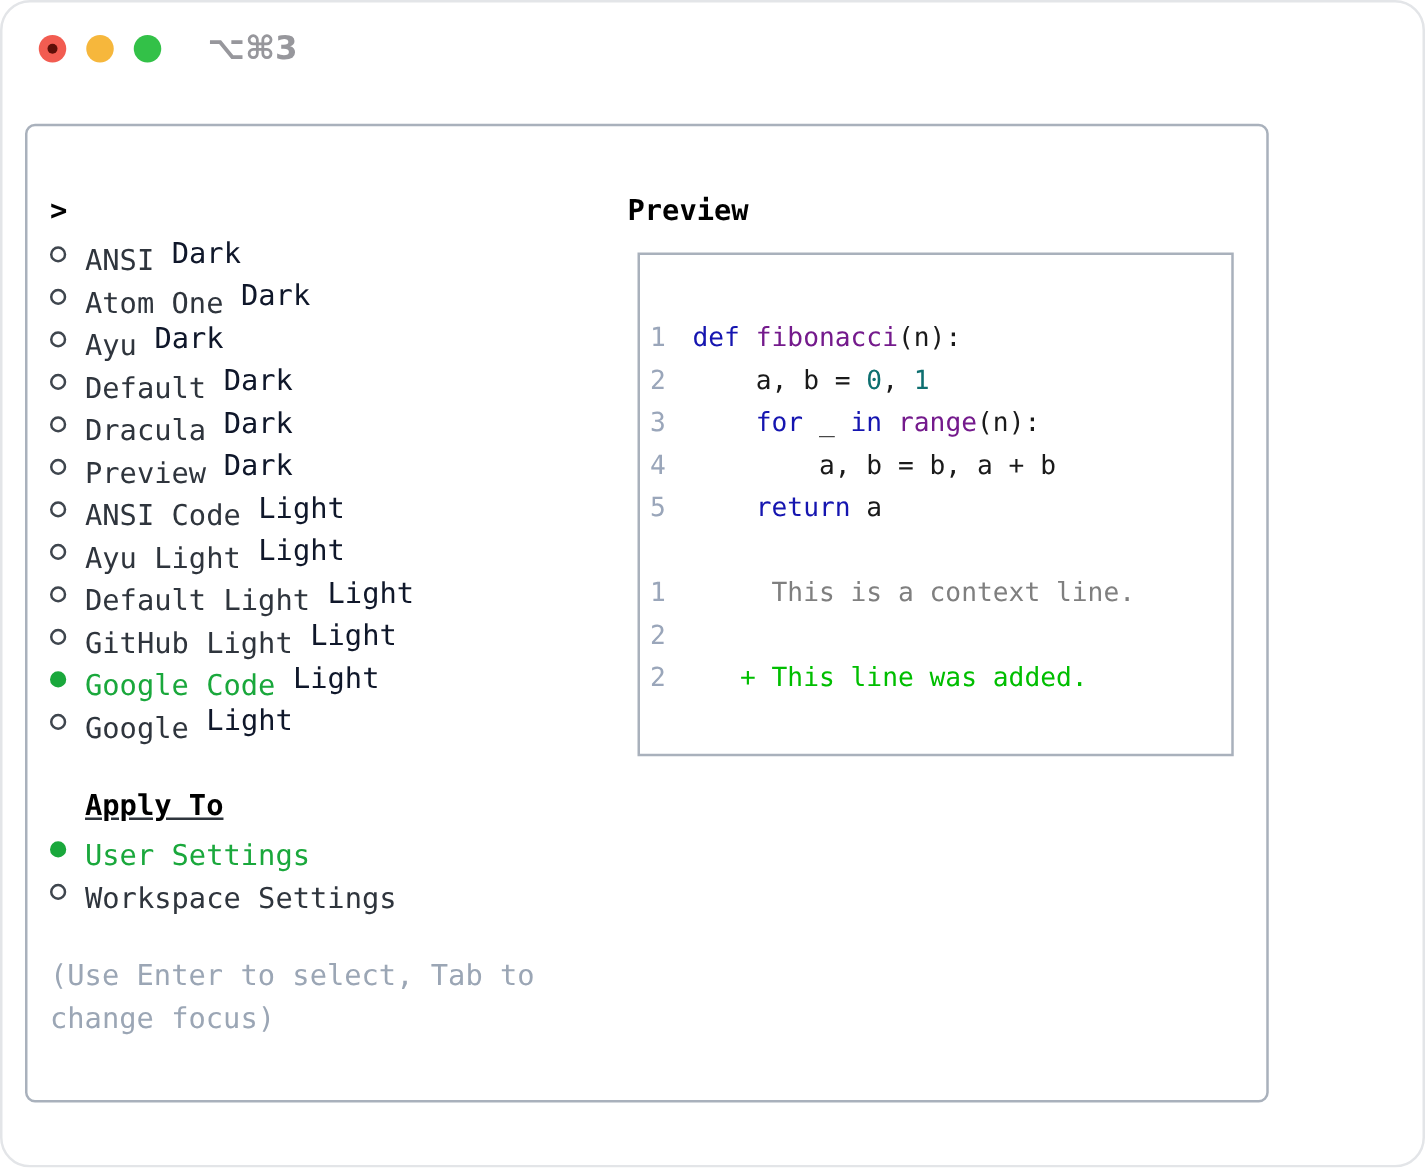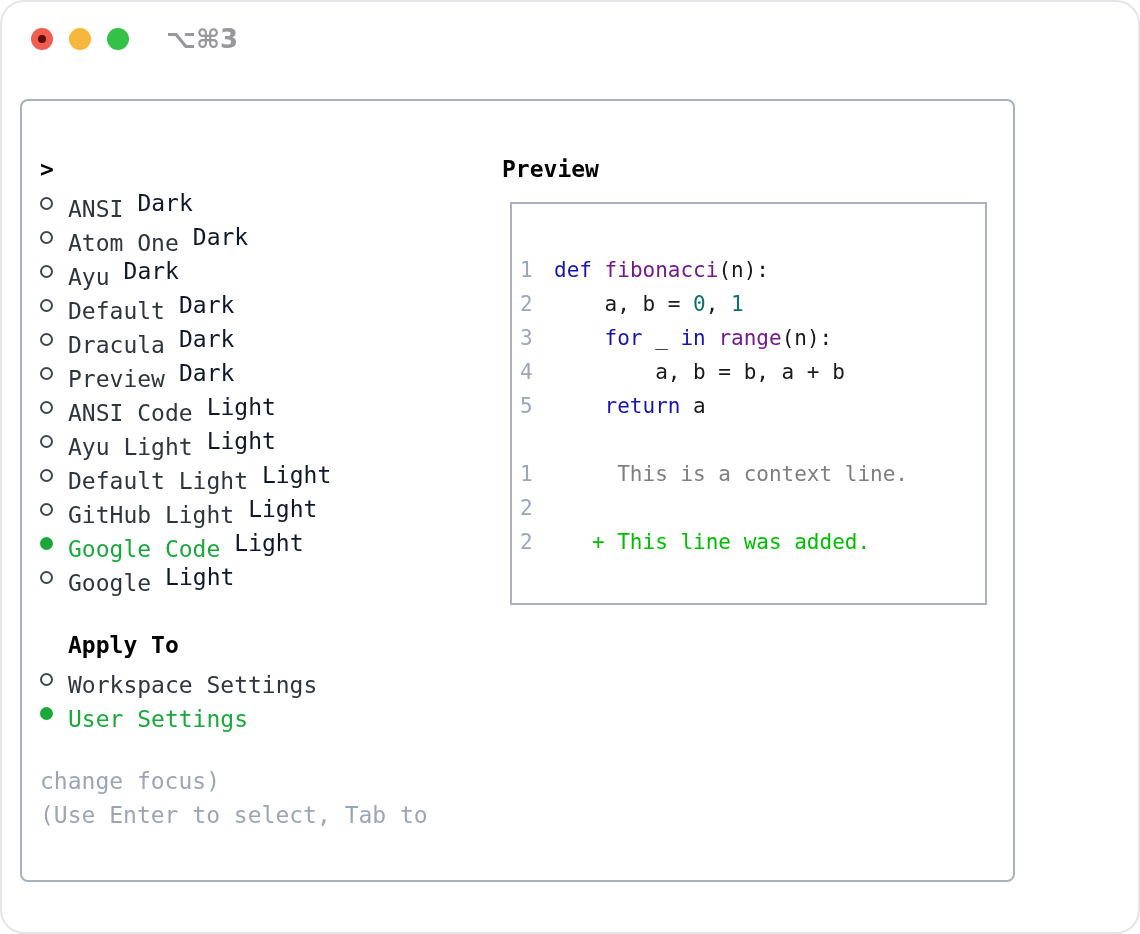--- a/index.html
+++ b/index.html
@@ -29,21 +29,21 @@
   .row { display:flex; align-items:center; height:34px; white-space:pre; }
   .bullet { width:28px; flex:none; display:flex; align-items:center; }
   .circle { width:13px; height:13px; border:2px solid #3f464e; border-radius:50%; }
   .circle.filled { background:#1aa83c; border-color:#1aa83c; }
   .prompt { font-weight:bold; color:#000; }
   .hdr { font-weight:bold; color:#000; }
   .item-name { color:#2f353d;margin-top:12px; }
   .item-name.sel { color:#1aa83c; }
   .variant { color:#0f172a; margin-left:14px;text-align:center; }
   .spacer { height:34px; }
-  .indent { padding-left:28px; }
+  .indent { padding-left:28px;text-decoration:underline; }
   .footer-line { color:#9ba6b5; height:34px; line-height:34px; white-space:pre; }
   
   .preview-title { position:absolute; left:480px; top:51px; font-size:23px; font-weight:bold; color:#000; height:34px; line-height:34px; }
   .preview-box {
     position:absolute; left:488px; top:101px; width:477px; height:403px;
     border:2px solid #a9b1bc; background:#ffffff; padding-top:49px; overflow:hidden;
   }
   .code-line { display:flex; align-items:center; height:34px; font-size:21px; }
   .ln { flex:none; width:42px; padding-left:8px; color:#9aa6ba; }
   .code { white-space:pre; color:#1a1a1a; }
@@ -89,28 +89,28 @@
           <div class="row"><span class="bullet"><span class="circle"></span></span><span class="item-name">Google</span><span class="variant">Light</span></div>
         </div>
 
       <div class="spacer"></div>
 
       <div class="row indent">
         <span class="hdr">Apply To</span>
       </div>
 
       <div id="apply-list">
+          <div class="row"><span class="bullet"><span class="circle filled"></span></span><span class="item-name sel">User Settings</span></div>
           <div class="row"><span class="bullet"><span class="circle"></span></span><span class="item-name">Workspace Settings</span></div>
-          <div class="row"><span class="bullet"><span class="circle filled"></span></span><span class="item-name sel">User Settings</span></div>
         </div>
 
       <div class="spacer"></div>
 
+      <div class="footer-line">(Use Enter to select, Tab to</div>
       <div class="footer-line">change focus)</div>
-      <div class="footer-line">(Use Enter to select, Tab to</div>
     </div>
 
     <div class="preview-title">Preview</div>
 
     <div class="preview-box">
       <div id="code-lines">
           <div class="code-line">
             <span class="ln">1</span>
             <span class="code"><span class="tok-kwd">def</span><span class="tok-pln"> </span><span class="tok-fn">fibonacci</span><span class="tok-pln">(n):</span></span>
           </div>

